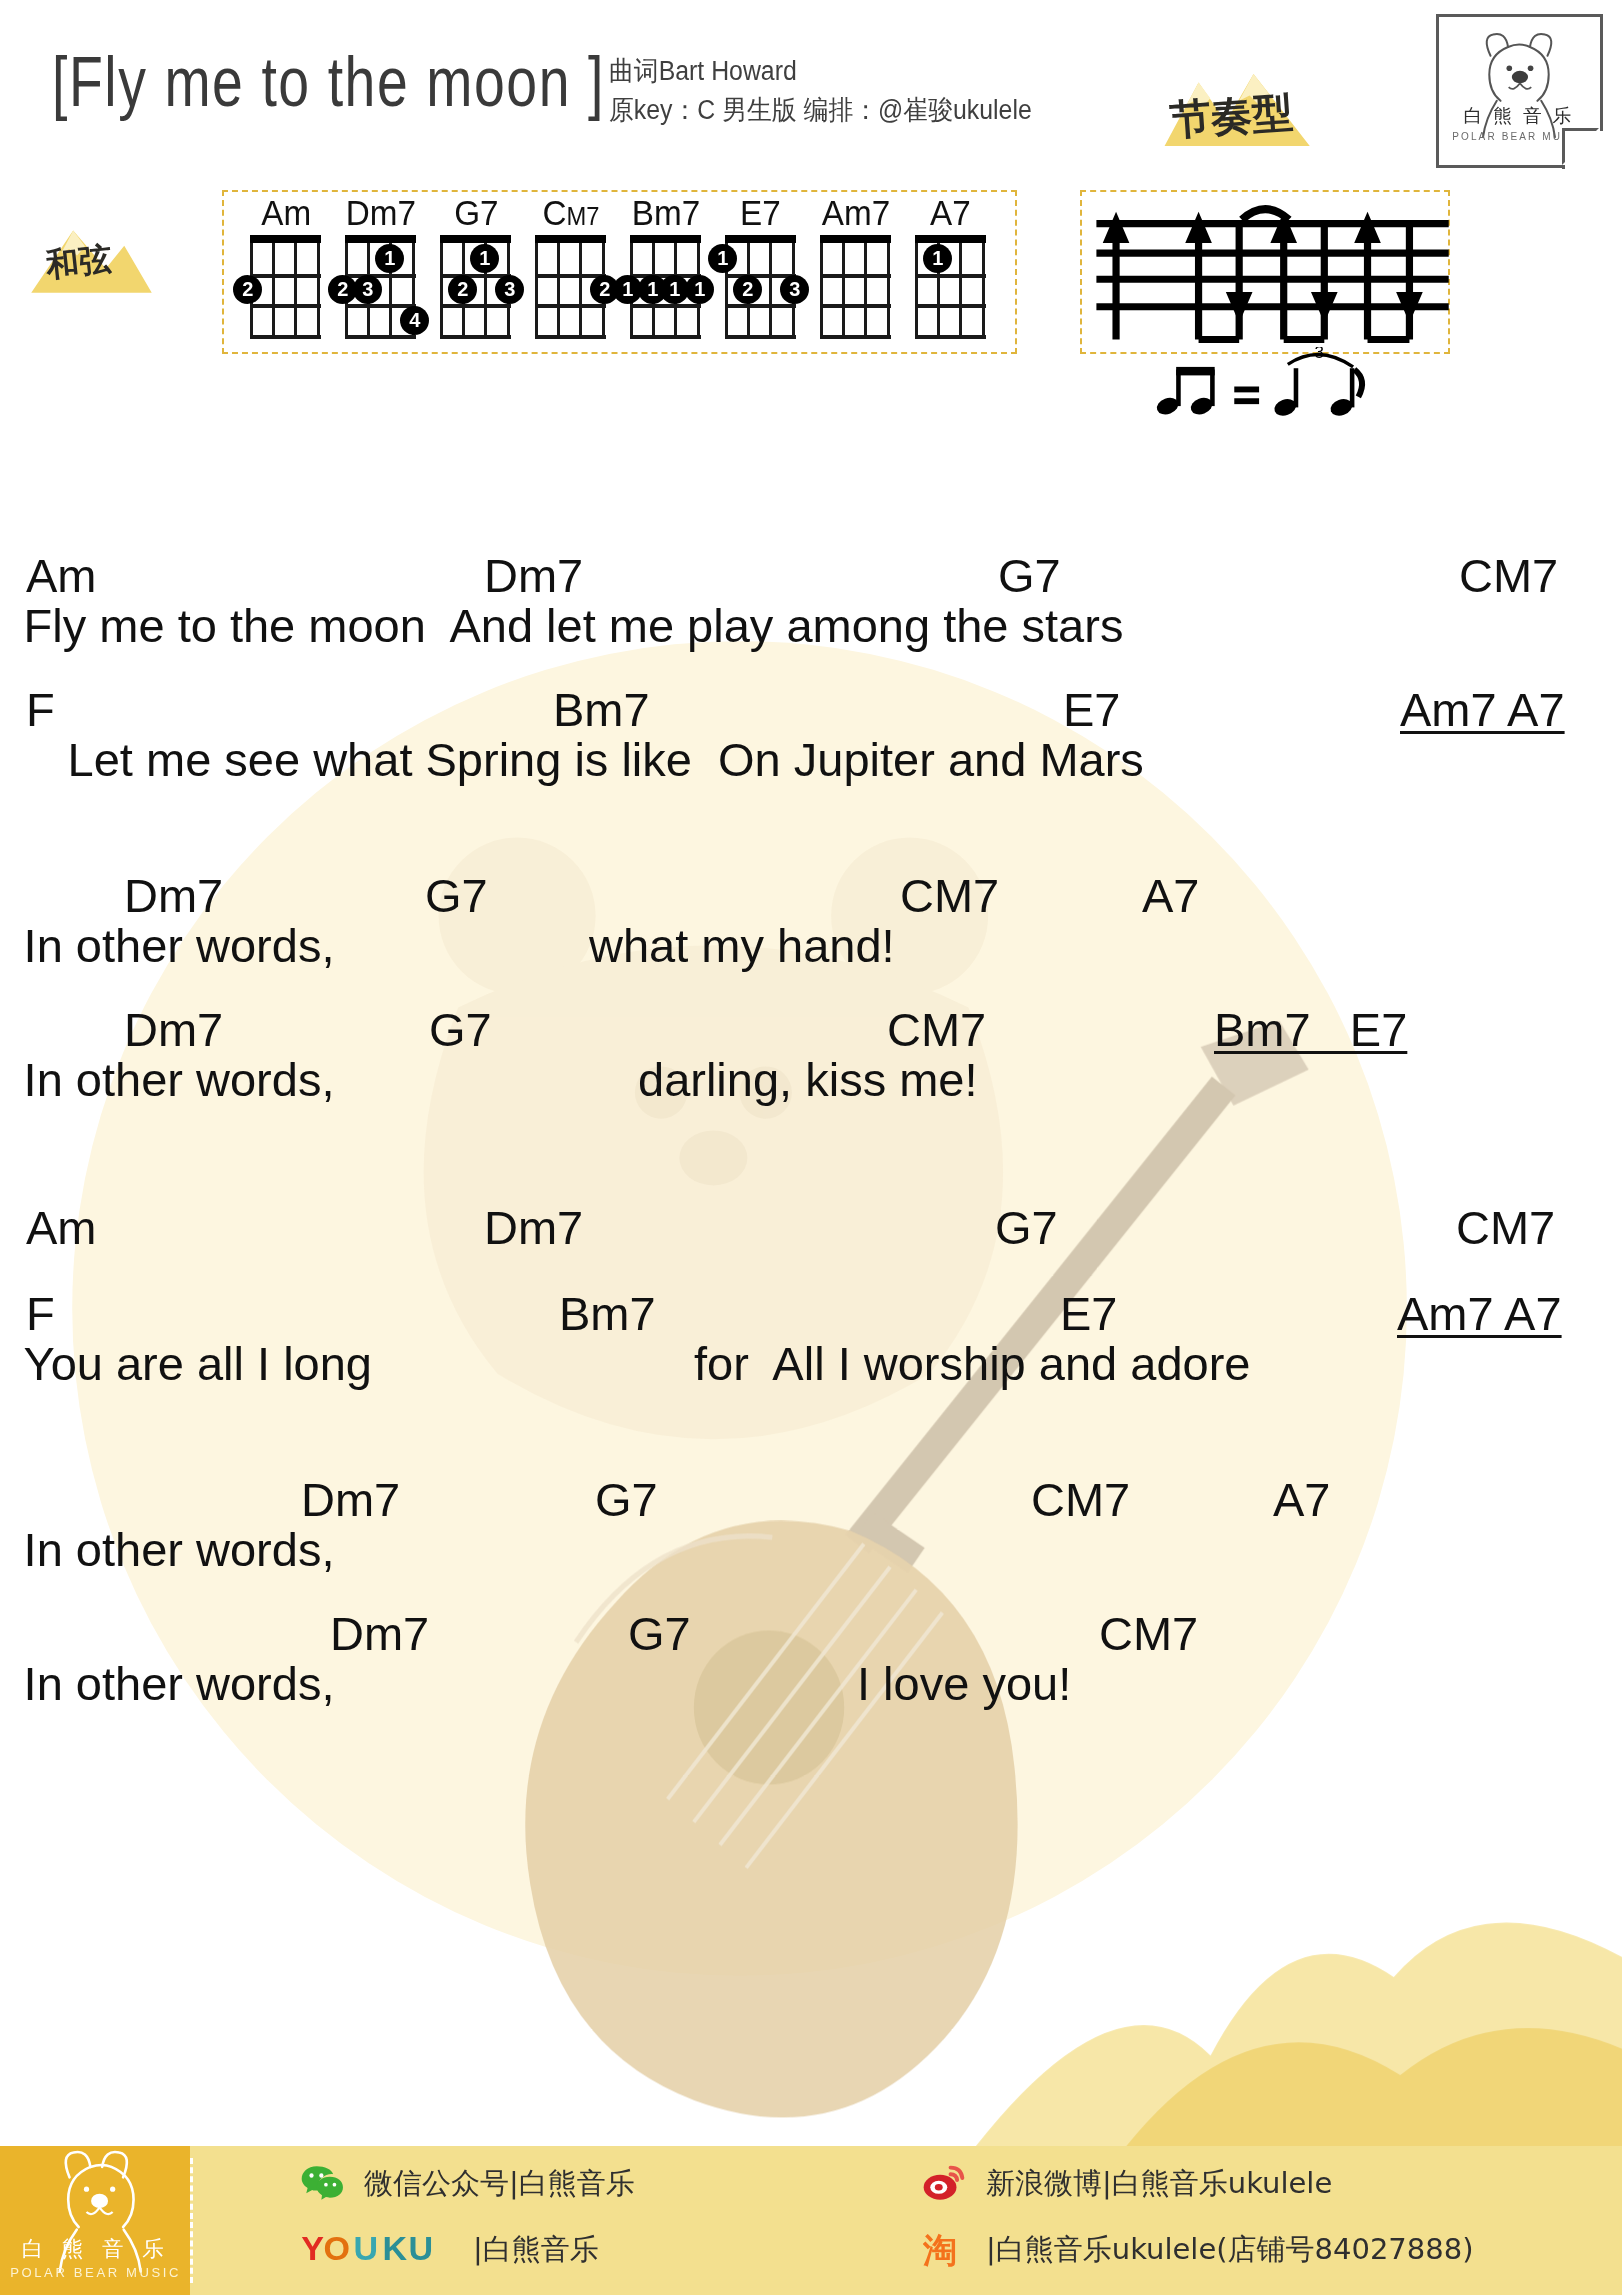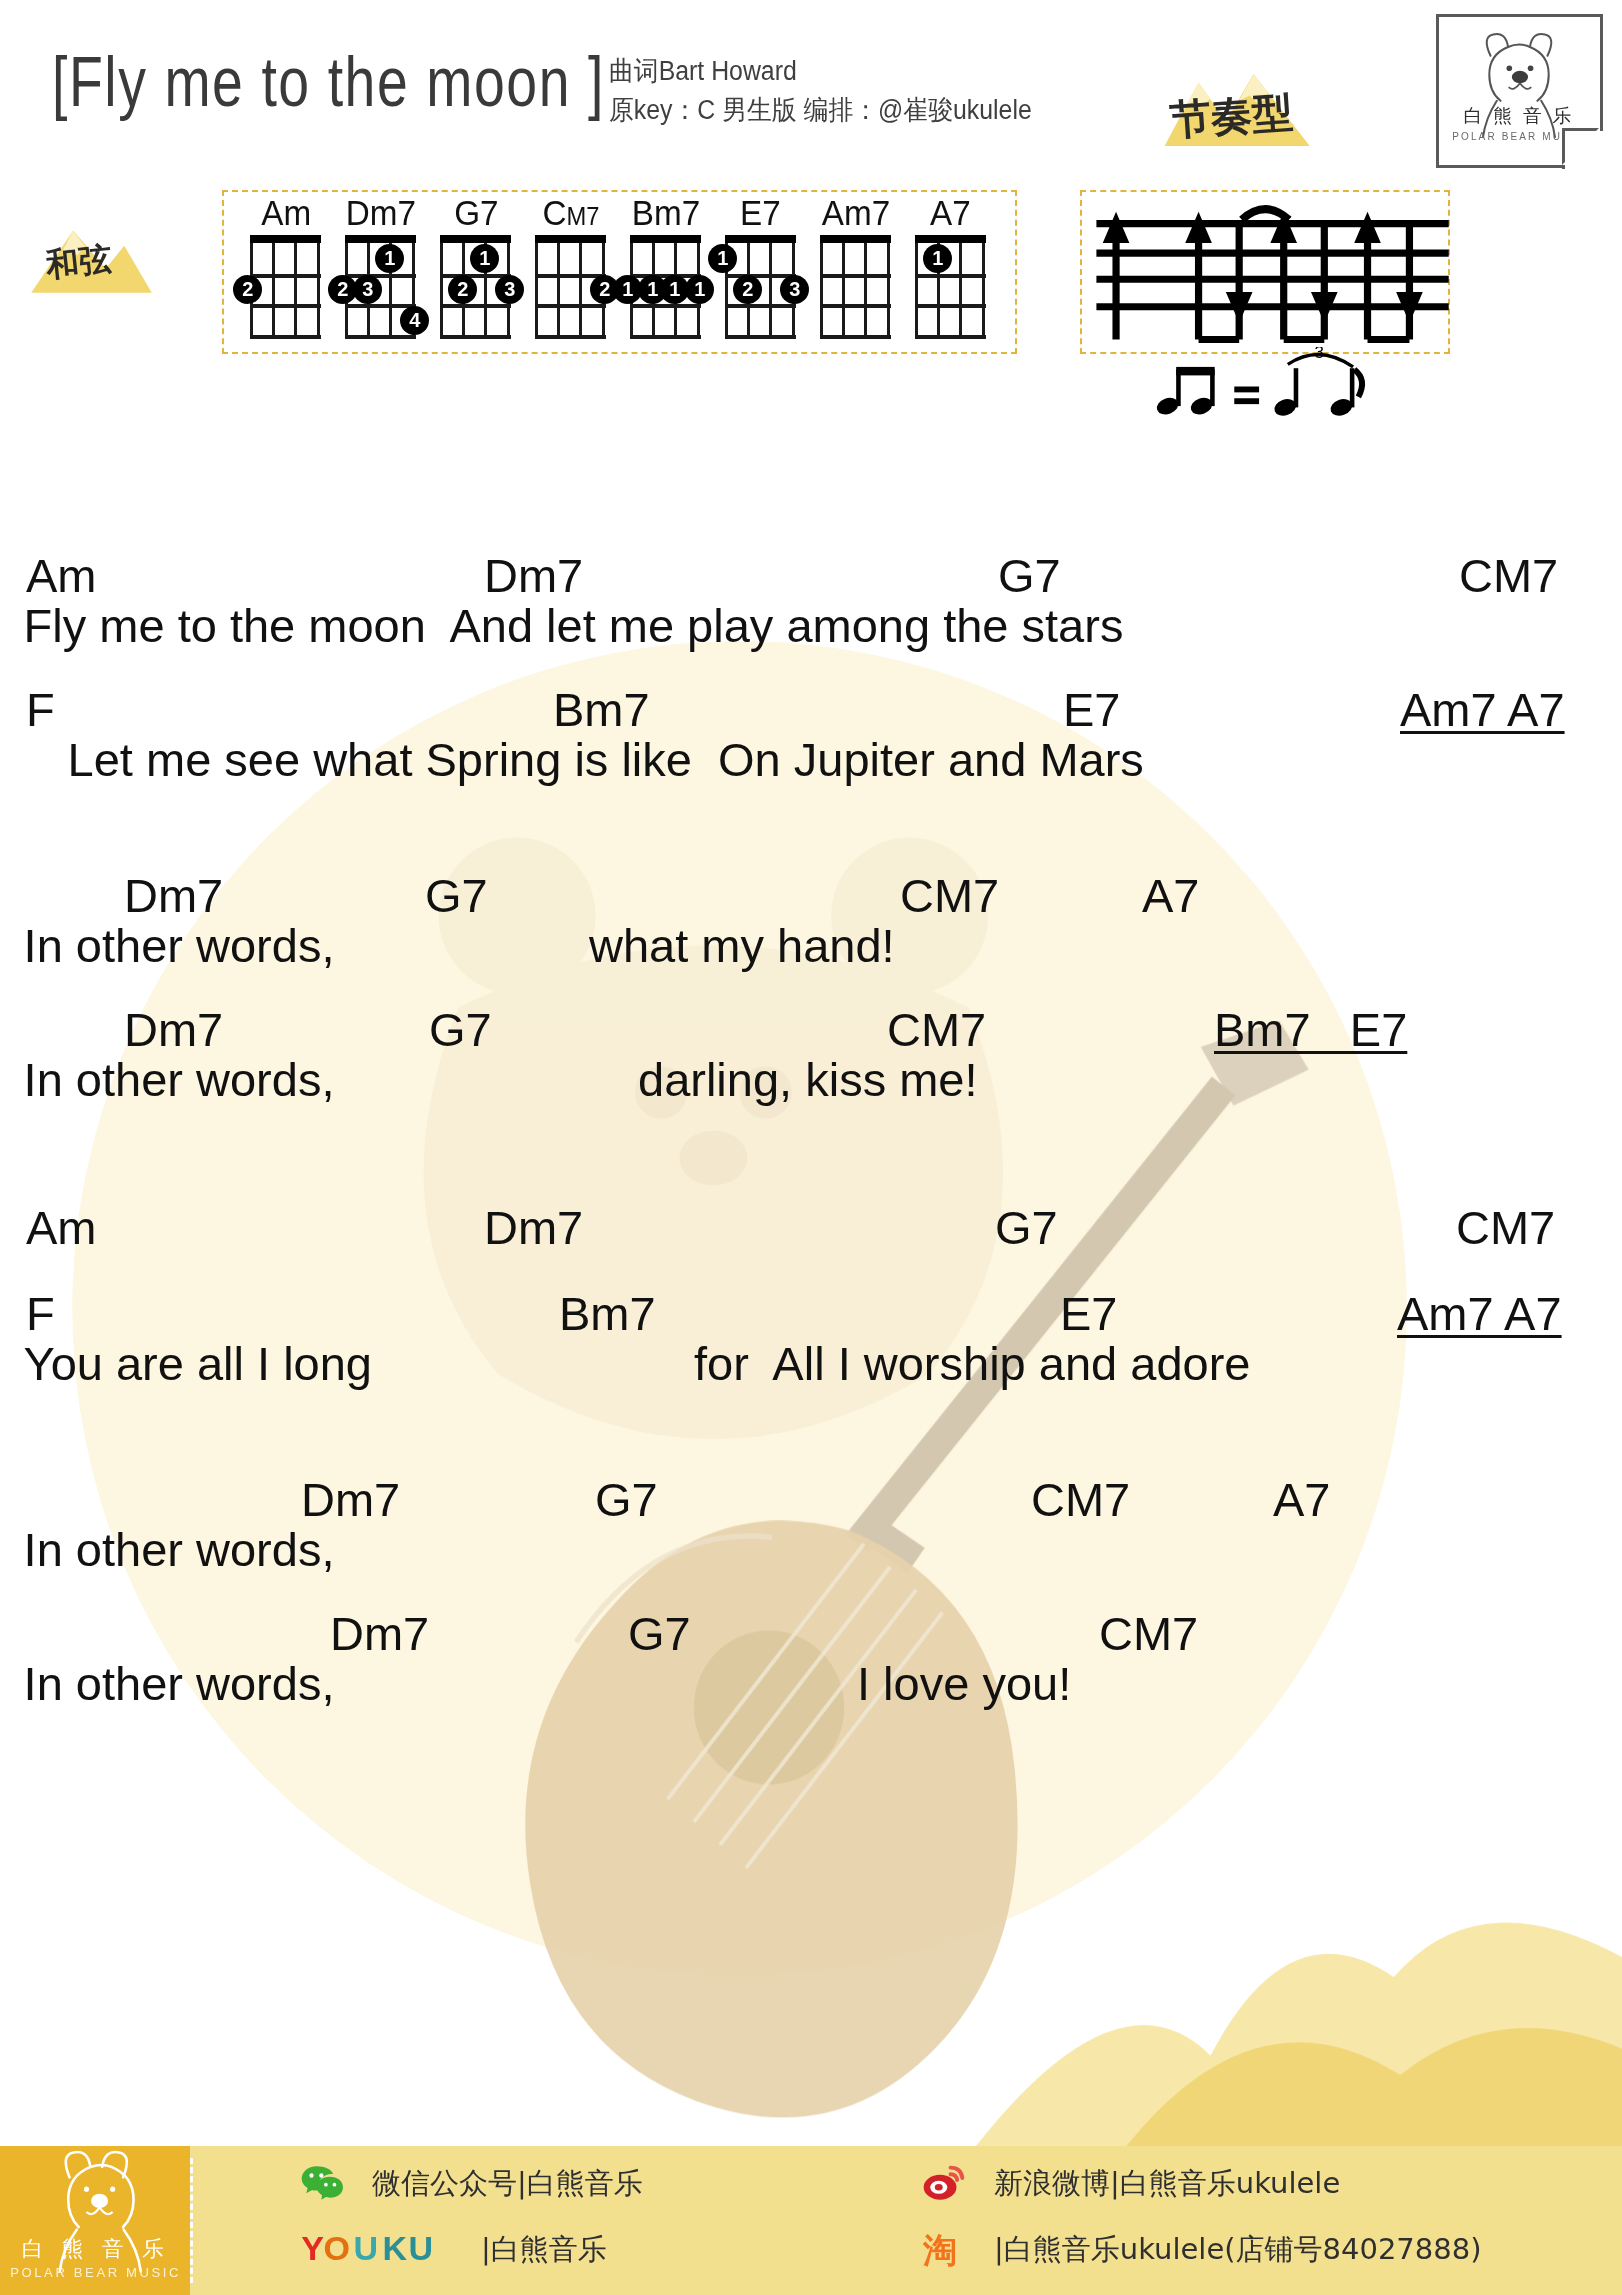--- a/index.html
+++ b/index.html
@@ -79,21 +79,21 @@
   .chords-line{height:52px;line-height:52px;}
   .tok{position:absolute;top:0;white-space:pre;}
   .tok.u{text-decoration:underline;text-underline-offset:4.6px;text-decoration-thickness:2.6px;}
 
   
   .footer{position:absolute;left:0;bottom:0;width:1623px;height:149px;z-index:7;display:flex;}
   .foot-left{width:190px;height:100%;background:#eab42b;position:relative;}
   .foot-right{flex:1;height:100%;background:#f3e08f;position:relative;}
   .foot-right:before{content:"";position:absolute;left:0;top:11.8px;bottom:11.8px;width:0;border-left:3.3px dashed #fff;}
   .foot-txt{font-size:29px;color:#2f2f2f;white-space:nowrap;font-family:"DejaVu Sans","Liberation Sans",sans-serif;}
-  .foot-item{position:absolute;display:flex;align-items:center;gap:29px;}
+  .foot-item{position:absolute;display:flex;align-items:center;gap:21px;}
 </style>
 </head>
 <body>
 
 <div class="page">
 
   <svg class="bg-art" viewBox="0 0 2480 3508">
 
     <circle cx="1130" cy="2000" r="1020" fill="#fdf6e0"></circle>
 

